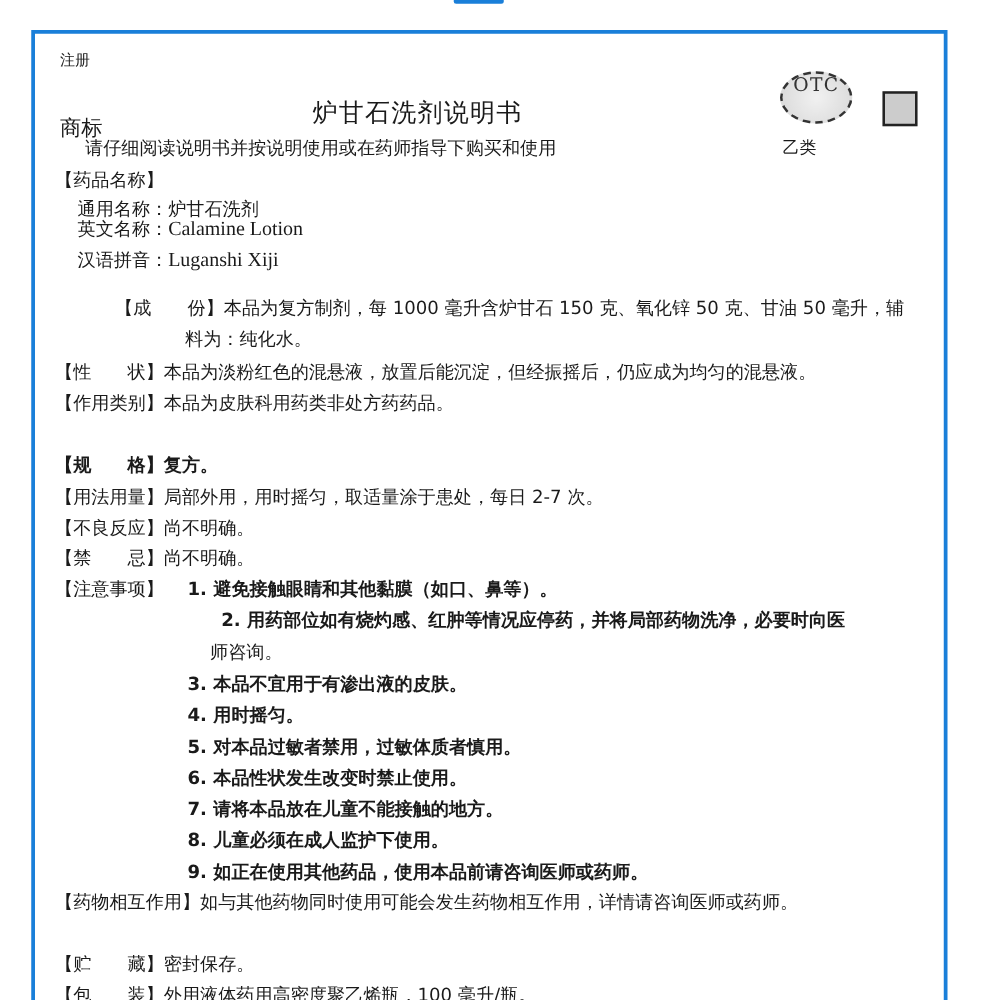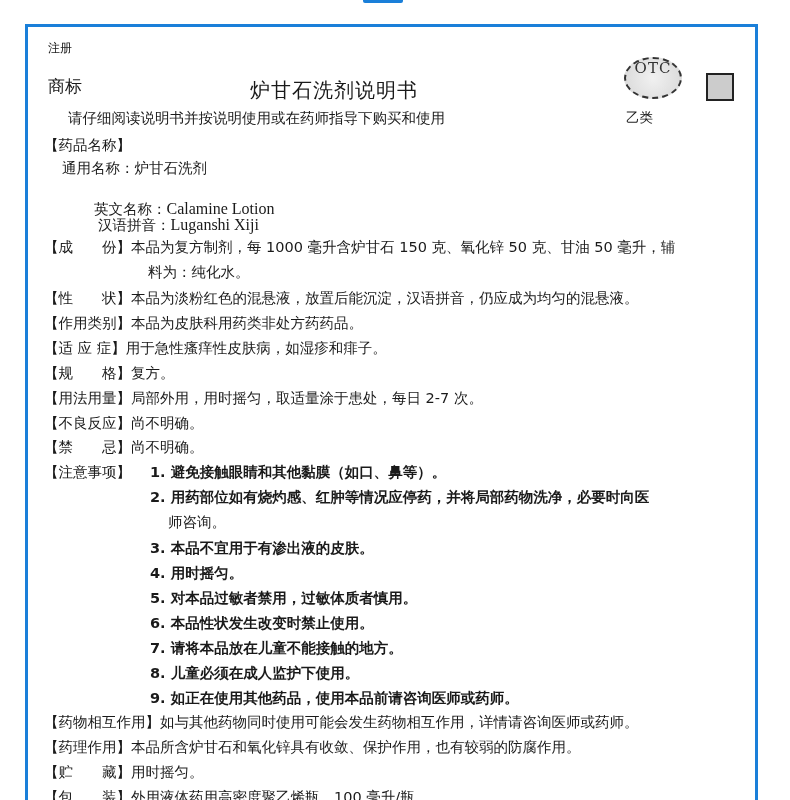--- a/index.html
+++ b/index.html
@@ -4,21 +4,21 @@
 <style>
   html, body { margin:0; padding:0; background:#ffffff; }
   body { width:790px; height:800px; position:relative; overflow:hidden;
          font-family:"DejaVu Sans", "Liberation Sans", sans-serif; color:#1a1a1a; }
   .top-tab { position:absolute; left:363px; top:0; width:40px; height:3px; background:#1a7fd9; border-radius:0 0 2px 2px; }
   .frame { position:absolute; left:25px; top:24px; width:733px; height:790px;
            border:3px solid #1a7fd9; box-sizing:border-box; background:#fff; }
   .doc { position:absolute; left:0; top:0; right:0; bottom:0; }
   .abs { position:absolute; white-space:nowrap; }
   .t-reg { left:20px; top:13px; font-size:12px; }
-  .t-brand { left:20px; top:48px; font-size:17px; }
+  .t-brand { left:20px; top:64px; font-size:17px; }
   .t-title { left:222px; top:50px; font-size:20px; letter-spacing:1px;text-align:right; }
   .t-notice { left:4px; top:82px; font-size:14.5px;margin-left:36px; }
   .t-class { left:598px; top:82px; font-size:13.5px; }
   .otc { position:absolute; left:596px; top:30px; width:58px; height:42px; border-radius:50%;
          border:2px dashed #333; box-sizing:border-box; display:flex; align-items:flex-start; justify-content:center;
          font-family:"DejaVu Serif", serif; font-size:15px; color:#333; letter-spacing:1px;
          background:radial-gradient(circle, #f1f1f1 0%, #d8d8d8 100%); }
   .stamp { position:absolute; left:678px; top:46px; width:28px; height:28px; border:2px solid #222; box-sizing:border-box;
            font-size:16px; display:flex; align-items:center; justify-content:center; background:#ccc; color:#111; font-weight:bold; }
   .line { position:absolute; font-size:14.5px; white-space:nowrap; line-height:20px; }
@@ -44,72 +44,66 @@
         <span>OTC</span>
       </div>
     <div class="stamp"></div>
     <div class="abs t-notice">请仔细阅读说明书并按说明使用或在药师指导下购买和使用</div>
     <div class="abs t-class">乙类</div>
 
     <div class="line sec" style="top:108px;">【药品名称】</div>
     <div class="line sub" style="top:131px;">
       <span>通用名称：</span><span>炉甘石洗剂</span>
     </div>
-    <div class="line sub" style="top:172px;margin-left:32px;">
+    <div class="line sub" style="top:147px;">
       <span>英文名称：</span><span class="eng">Calamine Lotion</span>
     </div>
-    <div class="line sub" style="top:188px;margin-left:36px;">
+    <div class="line sub" style="top:172px;">
       <span>汉语拼音：</span><span class="eng">Luganshi Xiji</span>
     </div>
 
-    <div class="line sec" style="top:210px;">
+    <div class="line sec" style="top:210px;margin-left:48px;">
       <span>【成　　份】</span><span>本品为复方制剂，每 1000 毫升含炉甘石 150 克、氧化锌 50 克、甘油 50 毫升，辅</span>
     </div>
     <div class="line cont" style="top:235px;">料为：纯化水。</div>
     <div class="line sec" style="top:261px;">
-      <span>【性　　状】</span><span>本品为淡粉红色的混悬液，放置后能沉淀，汉语拼音，仍应成为均匀的混悬液。</span>
+      <span>【性　　状】</span><span>本品为淡粉红色的混悬液，放置后能沉淀，但经振摇后，仍应成为均匀的混悬液。</span>
     </div>
     <div class="line sec" style="top:286px;">
       <span>【作用类别】</span><span>本品为皮肤科用药类非处方药药品。</span>
     </div>
-    <div class="line sec" style="top:311px;">
-      <span>【适 应 症】</span><span>用于急性瘙痒性皮肤病，如湿疹和痱子。</span>
-    </div>
-    <div class="line sec" style="top:336px;">
+    <div class="line sec" style="top:336px;font-weight:bold;">
       <span>【规　　格】</span><span>复方。</span>
     </div>
     <div class="line sec" style="top:361px;">
       <span>【用法用量】</span><span>局部外用，用时摇匀，取适量涂于患处，每日 2-7 次。</span>
     </div>
     <div class="line sec" style="top:386px;">
       <span>【不良反应】</span><span>尚不明确。</span>
     </div>
     <div class="line sec" style="top:410px;">
       <span>【禁　　忌】</span><span>尚不明确。</span>
     </div>
 
     <div class="line sec" style="top:435px;">【注意事项】</div>
     <div class="line item" style="top:435px;">1. 避免接触眼睛和其他黏膜（如口、鼻等）。</div>
-    <div class="line item" style="top:460px;">2. 用药部位如有烧灼感、红肿等情况应停药，并将局部药物洗净，必要时向医</div>
+    <div class="line item" style="top:460px;margin-left:27px;">2. 用药部位如有烧灼感、红肿等情况应停药，并将局部药物洗净，必要时向医</div>
     <div class="line item-cont" style="top:485px;">师咨询。</div>
     <div class="line item" style="top:511px;">3. 本品不宜用于有渗出液的皮肤。</div>
     <div class="line item" style="top:536px;">4. 用时摇匀。</div>
     <div class="line item" style="top:561px;">5. 对本品过敏者禁用，过敏体质者慎用。</div>
     <div class="line item" style="top:586px;">6. 本品性状发生改变时禁止使用。</div>
     <div class="line item" style="top:611px;">7. 请将本品放在儿童不能接触的地方。</div>
     <div class="line item" style="top:636px;">8. 儿童必须在成人监护下使用。</div>
     <div class="line item" style="top:661px;">9. 如正在使用其他药品，使用本品前请咨询医师或药师。</div>
 
     <div class="line sec" style="top:685px;">
       <span>【药物相互作用】</span><span>如与其他药物同时使用可能会发生药物相互作用，详情请咨询医师或药师。</span>
     </div>
-    <div class="line sec" style="top:710px;">
-      <span>【药理作用】</span><span>本品所含炉甘石和氧化锌具有收敛、保护作用，也有较弱的防腐作用。</span>
-    </div>
     <div class="line sec" style="top:735px;">
-      <span>【贮　　藏】</span><span>用时摇匀。</span>
+      <span>【贮　　藏】</span><span>密封保存。</span>
     </div>
     <div class="line sec" style="top:760px;">
       <span>【包　　装】</span><span>外用液体药用高密度聚乙烯瓶，100 毫升/瓶。</span>
     </div>
 
   </div>
 </div>
 
 </body></html>

